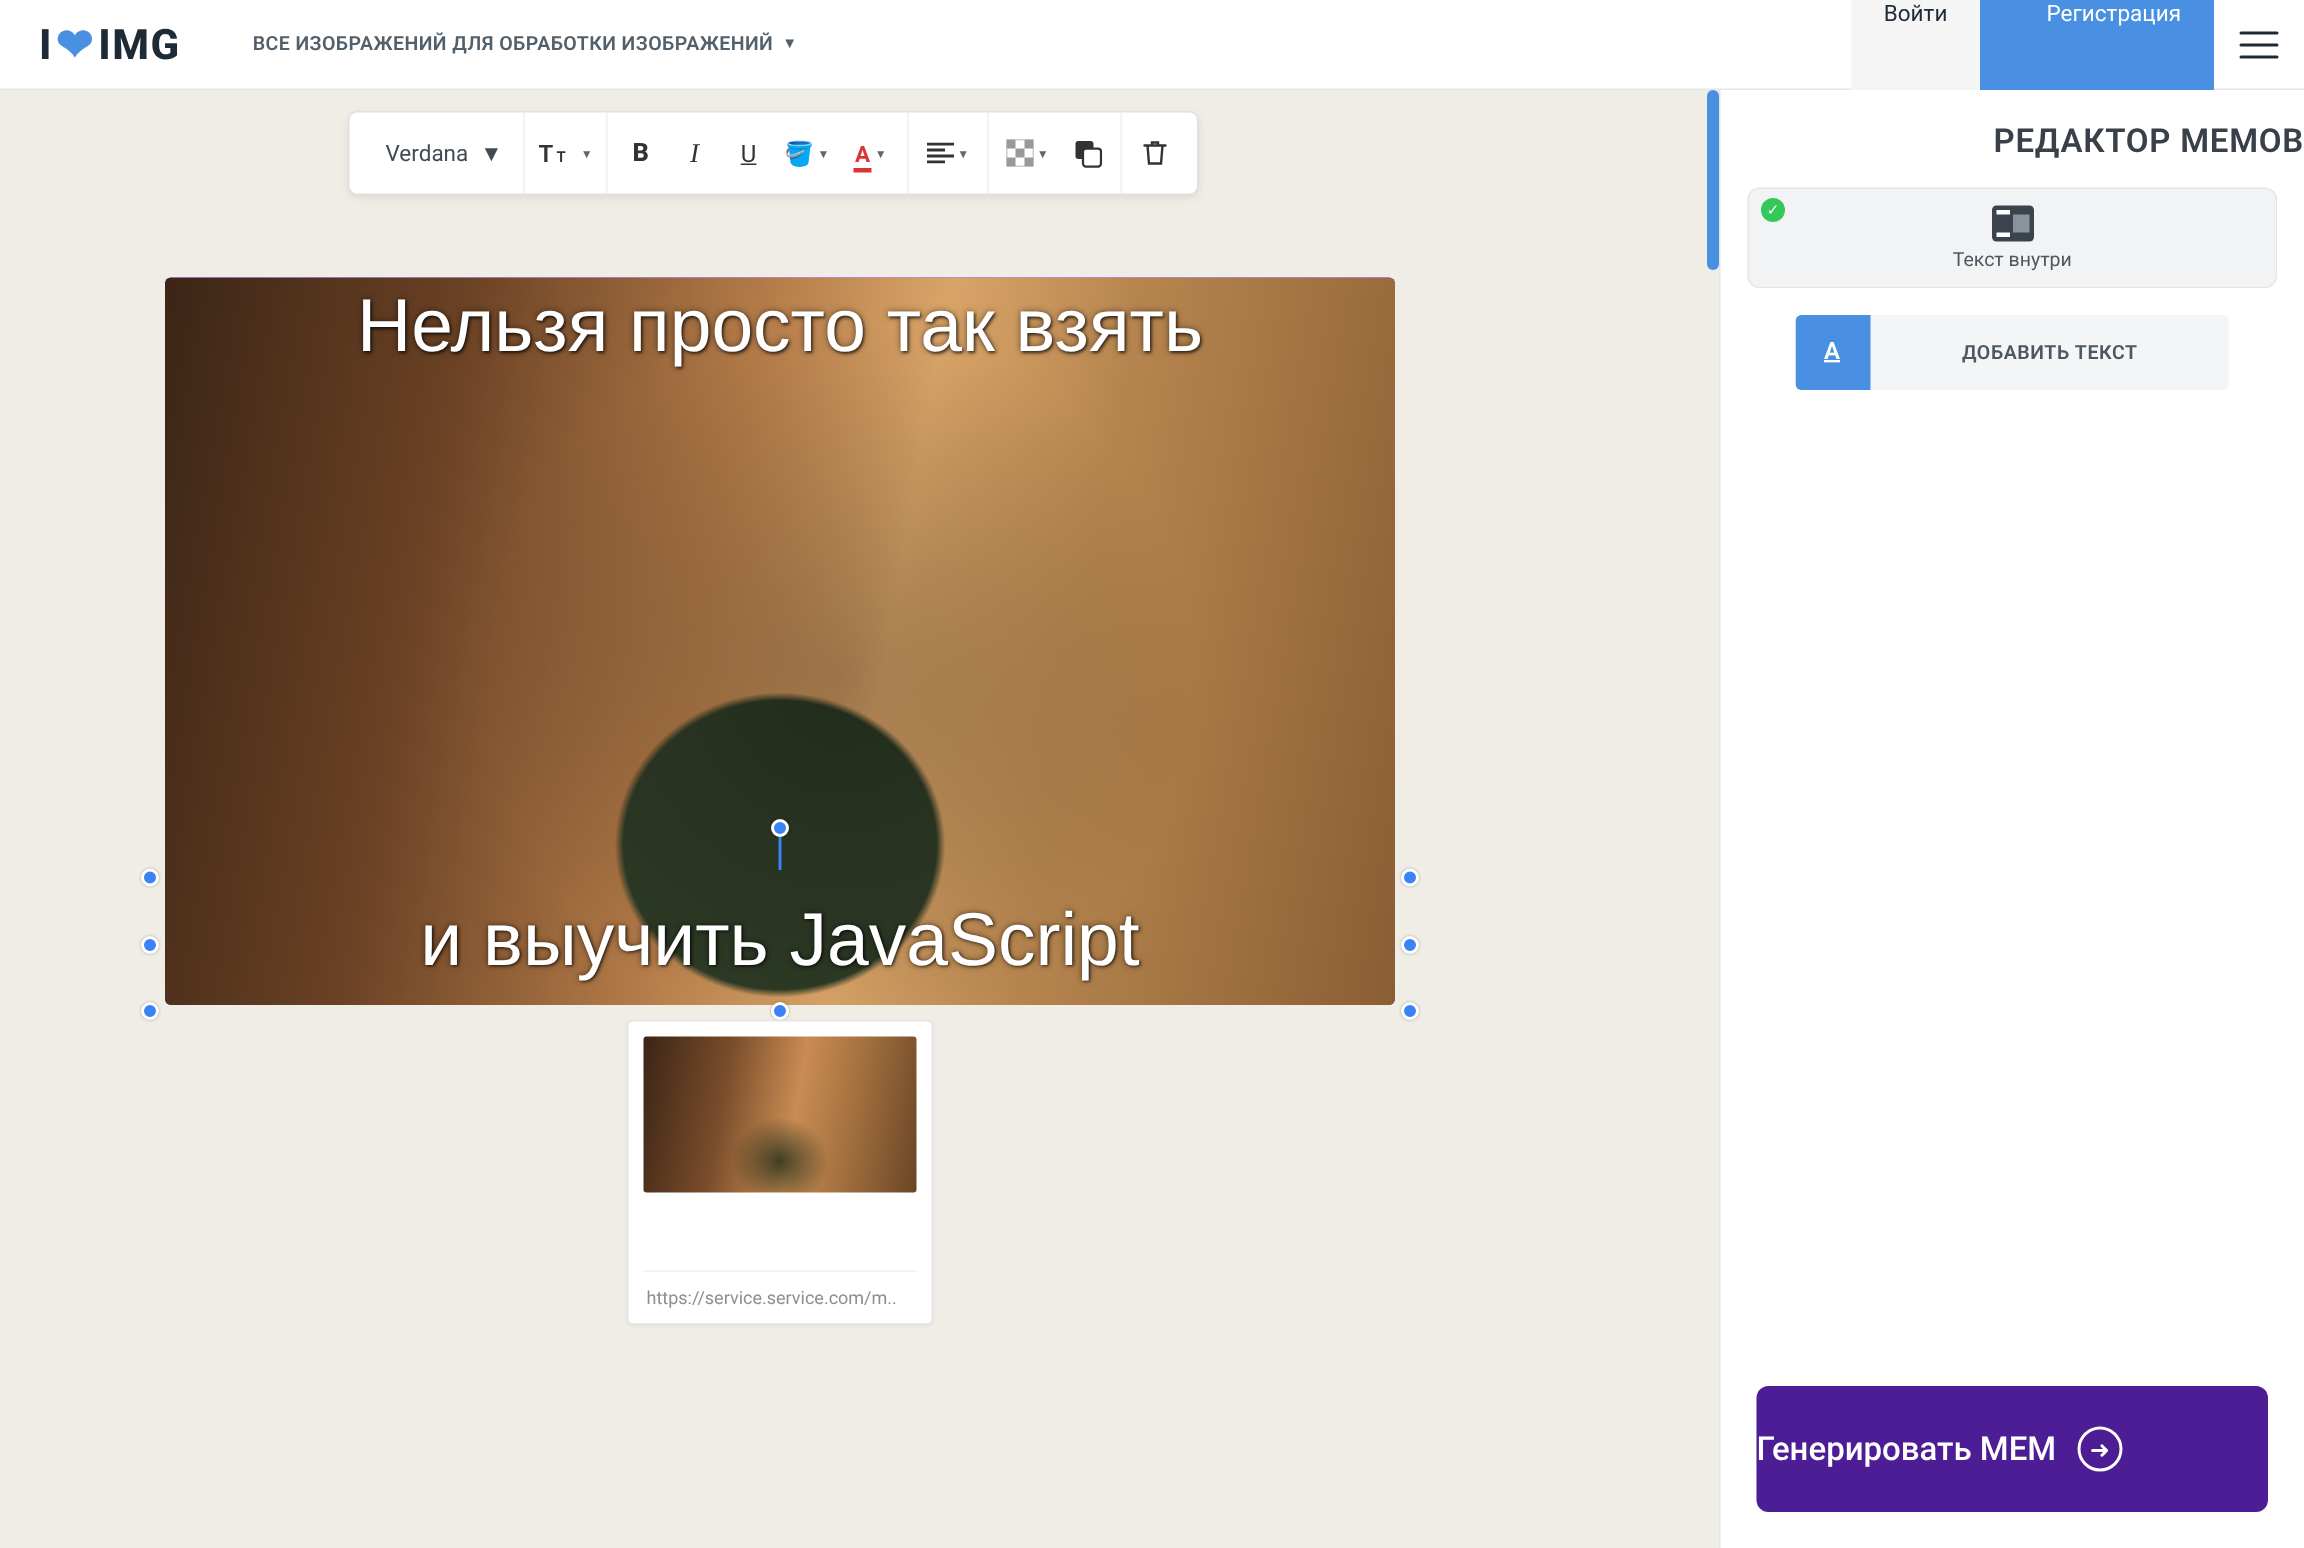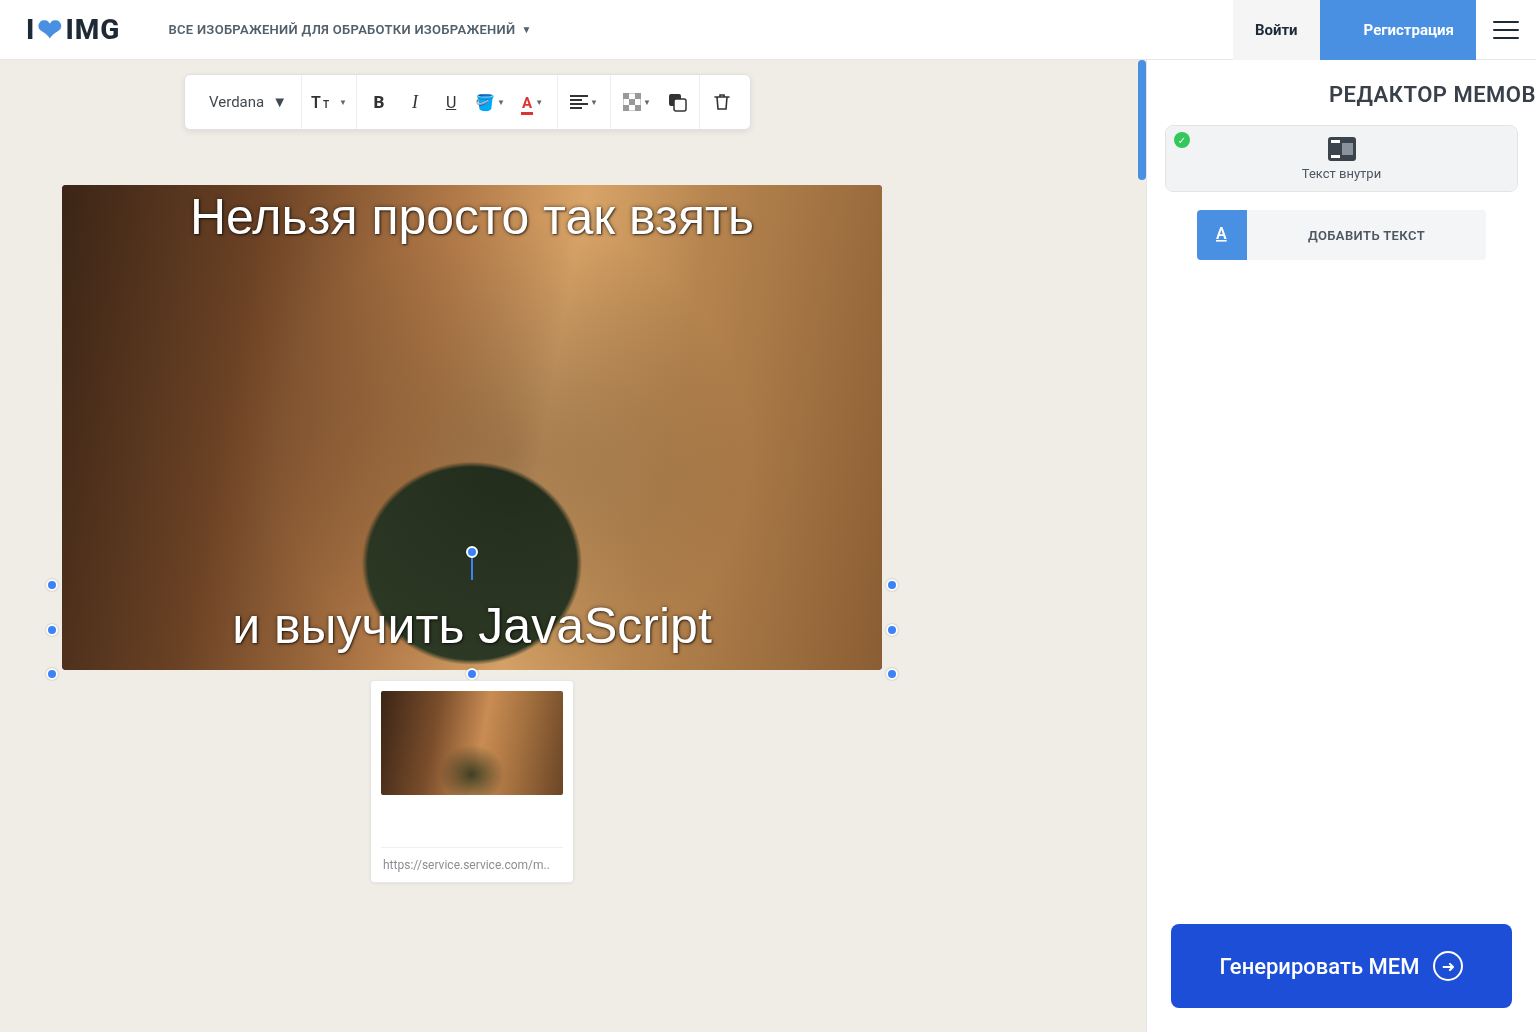--- a/index.html
+++ b/index.html
@@ -4,29 +4,29 @@
 <style>
   * { box-sizing: border-box; margin: 0; padding: 0; }
   body { font-family: -apple-system, BlinkMacSystemFont, "Segoe UI", Roboto, Arial, sans-serif; background:#f0ede6; overflow:hidden; width:1536px; height:1032px; }
   
   .header { height:60px; background:#fff; border-bottom:1px solid #e6e6e6; display:flex; align-items:center; padding-left:26px; }
   .logo { display:flex; align-items:center; font-weight:800; font-size:28px; letter-spacing:1px; color:#1e2a36; }
   .logo .heart { color:#4a90e2; margin:0 2px; font-size:30px; }
   .nav-link { margin-left:48px; font-size:13px; font-weight:600; color:#52606b; letter-spacing:.3px; display:flex; align-items:center; gap:6px; }
   .nav-link .caret { font-size:10px; }
   .header-spacer { flex:1; }
-  .btn-header { height:60px; padding:0 22px; display:flex; align-items:center; font-size:15px; font-weight:700; color:#1e2a36; }
+  .btn-header { height:60px; padding:0 22px; display:flex; align-items:flex-start; font-size:15px; font-weight:400; color:#1e2a36; }
   .btn-login { background:#f5f5f5; }
   .btn-register { background:#4a90e2; color:#fff;padding-left:44px; }
   .btn-menu  { width:60px; display:flex; align-items:center; justify-content:center; }
   .hamburger { width:26px; height:18px; display:flex; flex-direction:column; justify-content:space-between; }
   .hamburger span { height:2px; background:#1e2a36; border-radius:1px; }
 
   
-  .workspace { display:flex; height:calc(100% - 60px); }
+  .workspace { display:flex; height:calc(100% - 60px);margin-left:48px; }
   .canvas-area { flex:1; position:relative; overflow:hidden; }
   .sidebar { width:390px; background:#fff; border-left:1px solid #e6e6e6; display:flex; flex-direction:column; position:relative; }
   .canvas-scrollbar { position:absolute; right:0; top:0; width:8px; height:100%; }
   .canvas-scrollbar .thumb { position:absolute; top:0; width:8px; height:120px; background:#4a90e2; border-radius:4px; }
 
   
   .toolbar { position:absolute; top:14px; left:184px; height:56px; background:#fff; border:1px solid #e0e0e0; border-radius:6px; display:flex; align-items:center; padding:0 6px; box-shadow:0 2px 6px rgba(0,0,0,.08); z-index:5; }
   .tgroup { display:flex; align-items:center; height:100%; padding:0 4px; }
   .tgroup + .tgroup { border-left:1px solid #eee; }
   .tbtn { width:36px; height:44px; display:flex; align-items:center; justify-content:center; color:#333; border-radius:4px; position:relative; }
@@ -68,21 +68,21 @@
   .sb-title { text-align:right; font-size:22px; font-weight:600; color:#394049; padding:22px 0 18px; letter-spacing:.5px;}
   .mode-tabs { margin:0 18px; display:flex; border:1px solid #e3e3e3; border-radius:8px; overflow:hidden; }
   .mode-tab { flex:1; padding:10px 0 10px; text-align:center; font-size:13px; color:#4d5761; position:relative; background:#fff;}
   .mode-tab.active { background:#f2f3f4; }
   .mode-tab .check { position:absolute; top:6px; left:8px; width:16px; height:16px; border-radius:50%; background:#34c759; color:#fff; font-size:10px; display:flex; align-items:center; justify-content:center; }
   .mode-tab svg { display:block; margin:0 auto 4px; }
   .side-btn { margin:18px 50px 0; display:flex; align-items:center; background:#f4f5f6; border-radius:4px; overflow:hidden; height:50px;}
   .side-btn + .side-btn { margin-top:14px; }
   .side-btn .icon { width:50px; height:50px; background:#4a90e2; color:#fff; display:flex; align-items:center; justify-content:center; }
   .side-btn .lbl { flex:1; text-align:center; font-size:13px; font-weight:600; color:#4d5761; letter-spacing:.4px; padding:0 8px;}
-  .generate { position:absolute; left:24px; right:24px; bottom:24px; height:84px; background:#1d4ed8; color:#fff; border-radius:8px; display:flex; align-items:center; justify-content:center; gap:14px; font-size:22px; font-weight:500; }
+  .generate { position:absolute; left:24px; right:24px; bottom:24px; height:84px; background:#4c1d95; color:#fff; border-radius:8px; display:flex; align-items:center; justify-content:flex-start; gap:14px; font-size:22px; font-weight:500; }
   .generate .circ-arrow{ width:30px;height:30px;border:2px solid #fff;border-radius:50%;display:flex;align-items:center;justify-content:center;font-size:16px;}
 </style>
 </head>
 <body>
 
 <div class="header">
   <div class="logo">
     <span>I</span>
     <span class="heart">❤</span>
     <span>IMG</span>

